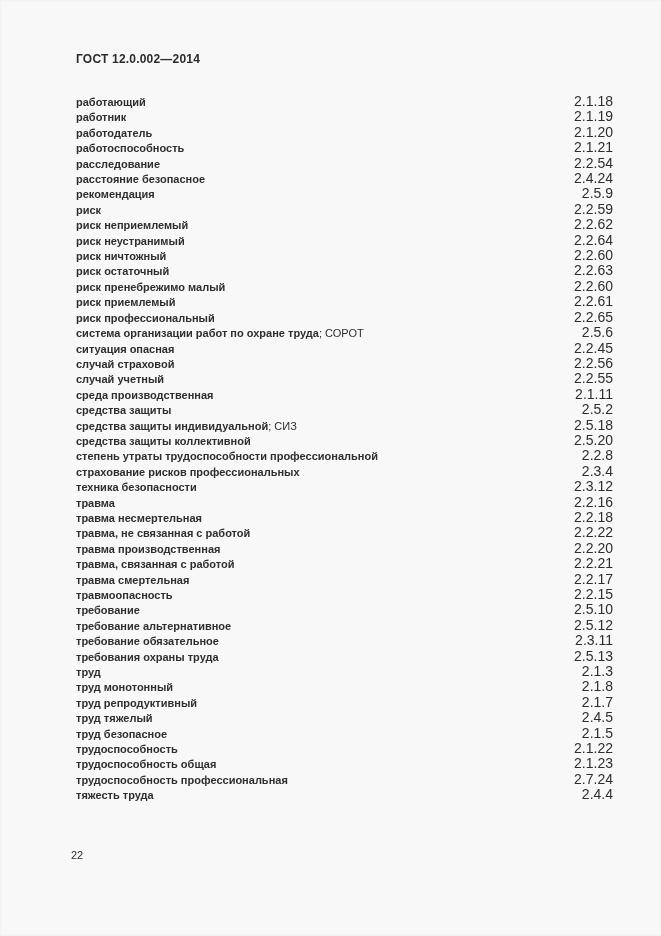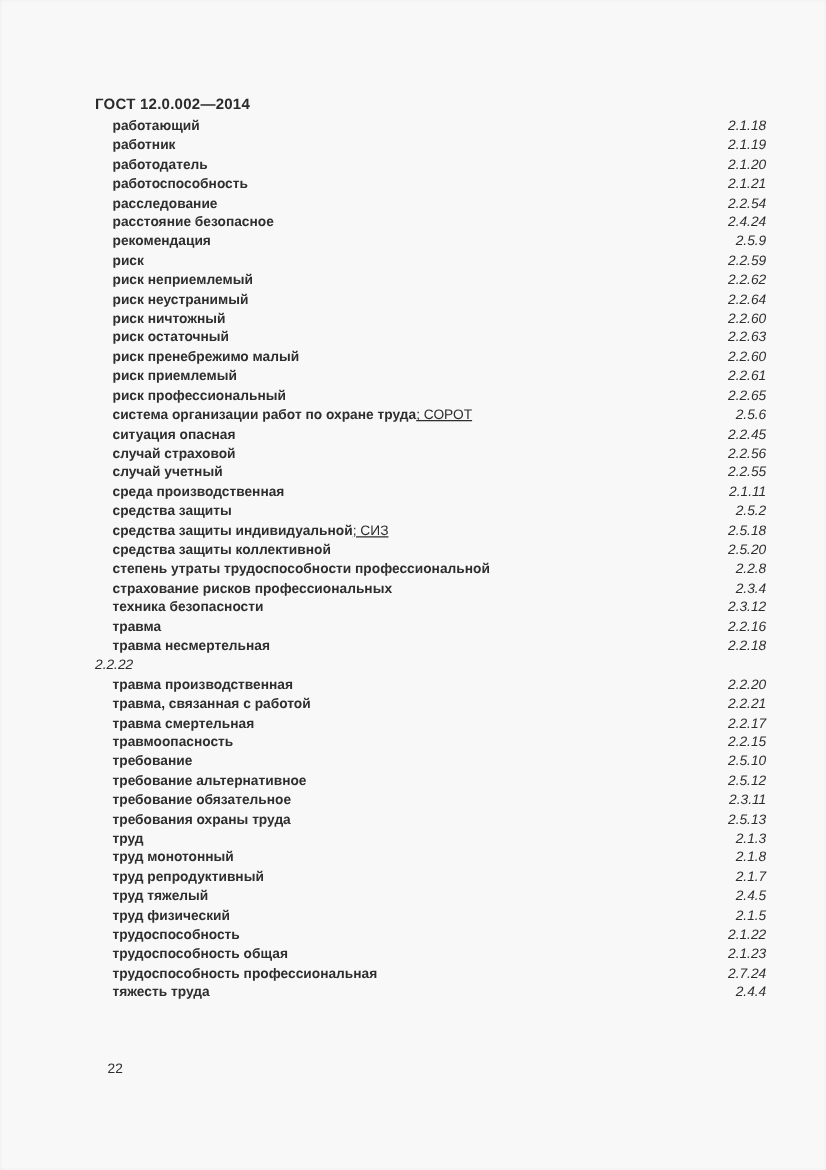--- a/index.html
+++ b/index.html
@@ -17,21 +17,21 @@
   .page {
     position: relative;
     width: 661px;
     height: 936px;
     background: #f8f8f8;
     box-shadow: inset 0 0 3px rgba(0,0,0,0.06);
   }
   .doc-header {
     position: absolute;
     left: 76px;
-    top: 76px;
+    top: 52px;
     font-size: 12px;
     font-weight: bold;
     letter-spacing: 0.2px;
     color: #2b2b2b;
     white-space: nowrap;
   }
   .index-list {
     position: absolute;
     left: 76px;
     top: 94px;
@@ -42,36 +42,33 @@
     justify-content: space-between;
     align-items: baseline;
     height: 15.42px;
     line-height: 15.42px;
     white-space: nowrap;
   }
   .index-term {
     font-size: 11px;
     font-weight: bold;
     color: #2e2e2e;
-    margin-left: 14px;
   }
   .index-term .term-suffix {
     font-weight: normal;
-    text-decoration: underline;
   }
   .index-ref {
-    font-size: 11px;
+    font-size: 14px;
     font-weight: normal;
     color: #2e2e2e;
     text-align: left;
-    font-style: italic;
   }
   .page-number {
     position: absolute;
-    left: 86px;
+    left: 71px;
     top: 849px;
     font-size: 11px;
     font-weight: normal;
     color: #2e2e2e;
   }
 </style>
 </head>
 <body>
 
 <div class="page">
@@ -184,20 +181,21 @@
       </div>
       <div class="index-row">
         <span class="index-term">травма</span>
         <span class="index-ref">2.2.16</span>
       </div>
       <div class="index-row">
         <span class="index-term">травма несмертельная</span>
         <span class="index-ref">2.2.18</span>
       </div>
       <div class="index-row">
+        <span class="index-term">травма, не связанная с работой</span>
         <span class="index-ref">2.2.22</span>
       </div>
       <div class="index-row">
         <span class="index-term">травма производственная</span>
         <span class="index-ref">2.2.20</span>
       </div>
       <div class="index-row">
         <span class="index-term">травма, связанная с работой</span>
         <span class="index-ref">2.2.21</span>
       </div>
@@ -235,21 +233,21 @@
       </div>
       <div class="index-row">
         <span class="index-term">труд репродуктивный</span>
         <span class="index-ref">2.1.7</span>
       </div>
       <div class="index-row">
         <span class="index-term">труд тяжелый</span>
         <span class="index-ref">2.4.5</span>
       </div>
       <div class="index-row">
-        <span class="index-term">труд физический</span>
+        <span class="index-term">труд безопасное</span>
         <span class="index-ref">2.1.5</span>
       </div>
       <div class="index-row">
         <span class="index-term">трудоспособность</span>
         <span class="index-ref">2.1.22</span>
       </div>
       <div class="index-row">
         <span class="index-term">трудоспособность общая</span>
         <span class="index-ref">2.1.23</span>
       </div>

